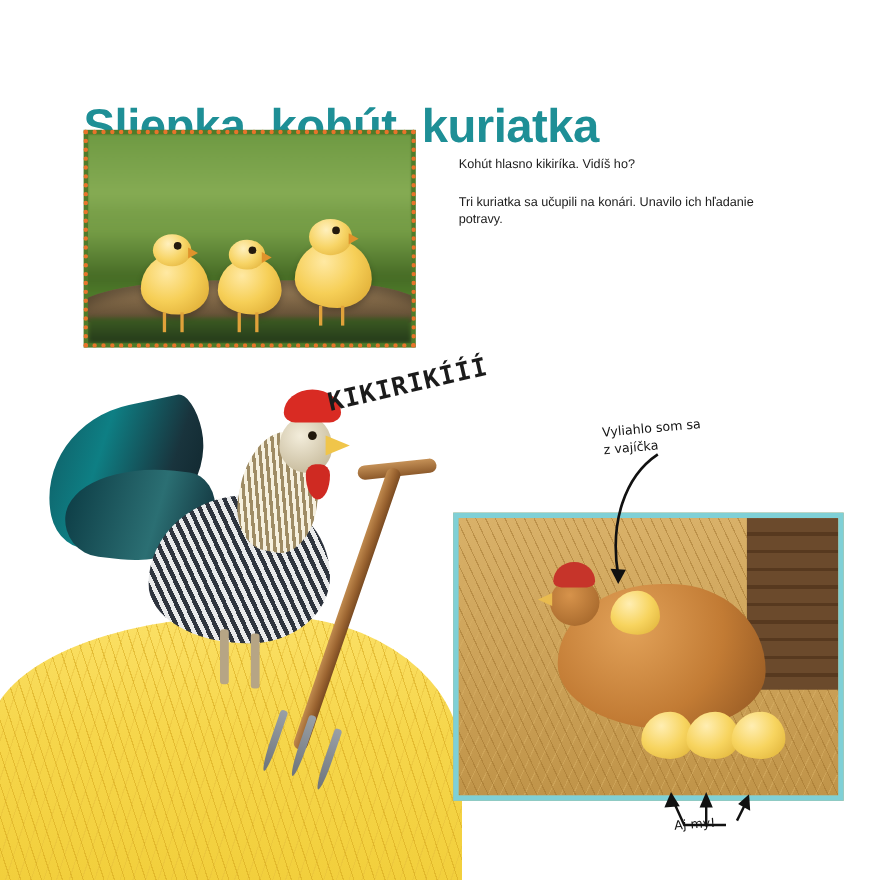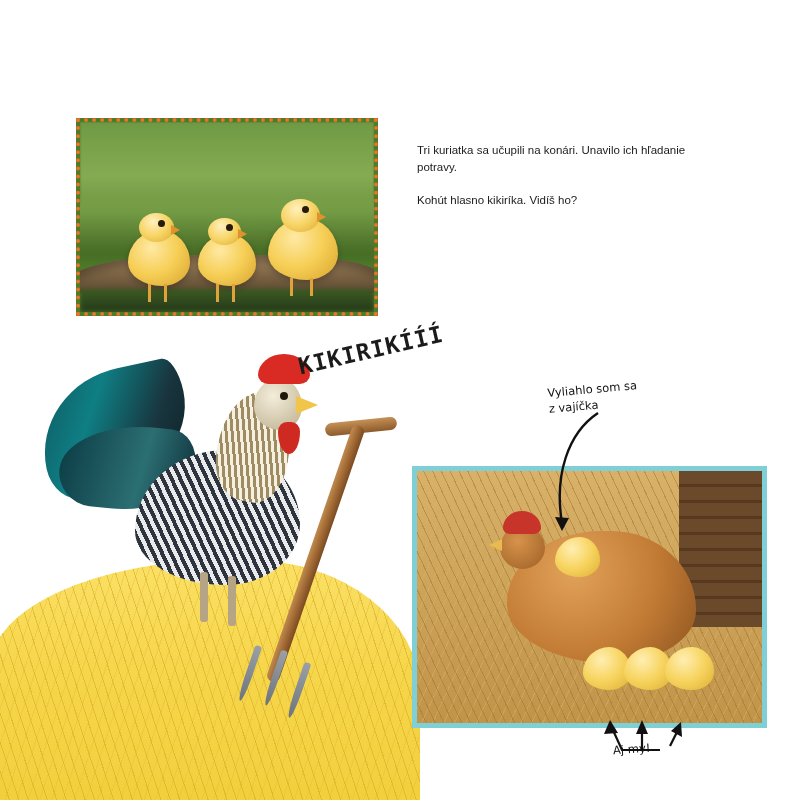--- a/index.html
+++ b/index.html
@@ -354,20 +354,21 @@
   #callout-egg { left: 548px; top: 382px; }
   #callout-chicks { left: 613px; top: 742px; transform: rotate(-4deg); }
 
   .arrow-svg { position: absolute; overflow: visible; }
 </style>
 </head>
 <body>
 
 <div id="page">
 
+  <h1 id="title">Sliepka, kohút, kuriatka</h1>
 
   <div id="chicks-photo">
     <div class="sky"></div>
     <div class="blur-green"></div>
     <div class="branch"></div>
     <div class="ground"></div>
 
     <div class="chick" style="left:48px; top:108px; width:62px; height:56px;">
       <div class="head">
         <div class="eye"></div>
@@ -390,22 +391,22 @@
       <div class="head">
         <div class="eye"></div>
         <div class="beak"></div>
       </div>
       <div class="leg" style="left:22px;"></div>
       <div class="leg" style="left:42px;"></div>
     </div>
   </div>
 
   <div id="bodytext">
+    <p>Kohút hlasno kikiríka. Vidíš ho?</p>
     <p>Tri kuriatka sa učupili na konári. Unavilo ich hľadanie potravy.</p>
-    <p>Kohút hlasno kikiríka. Vidíš ho?</p>
   </div>
 
   <div id="hay">
     <div class="strands"></div>
   </div>
 
   <div id="rooster">
     <div class="tail"></div>
     <div class="tail2"></div>
     <div class="body"></div>

